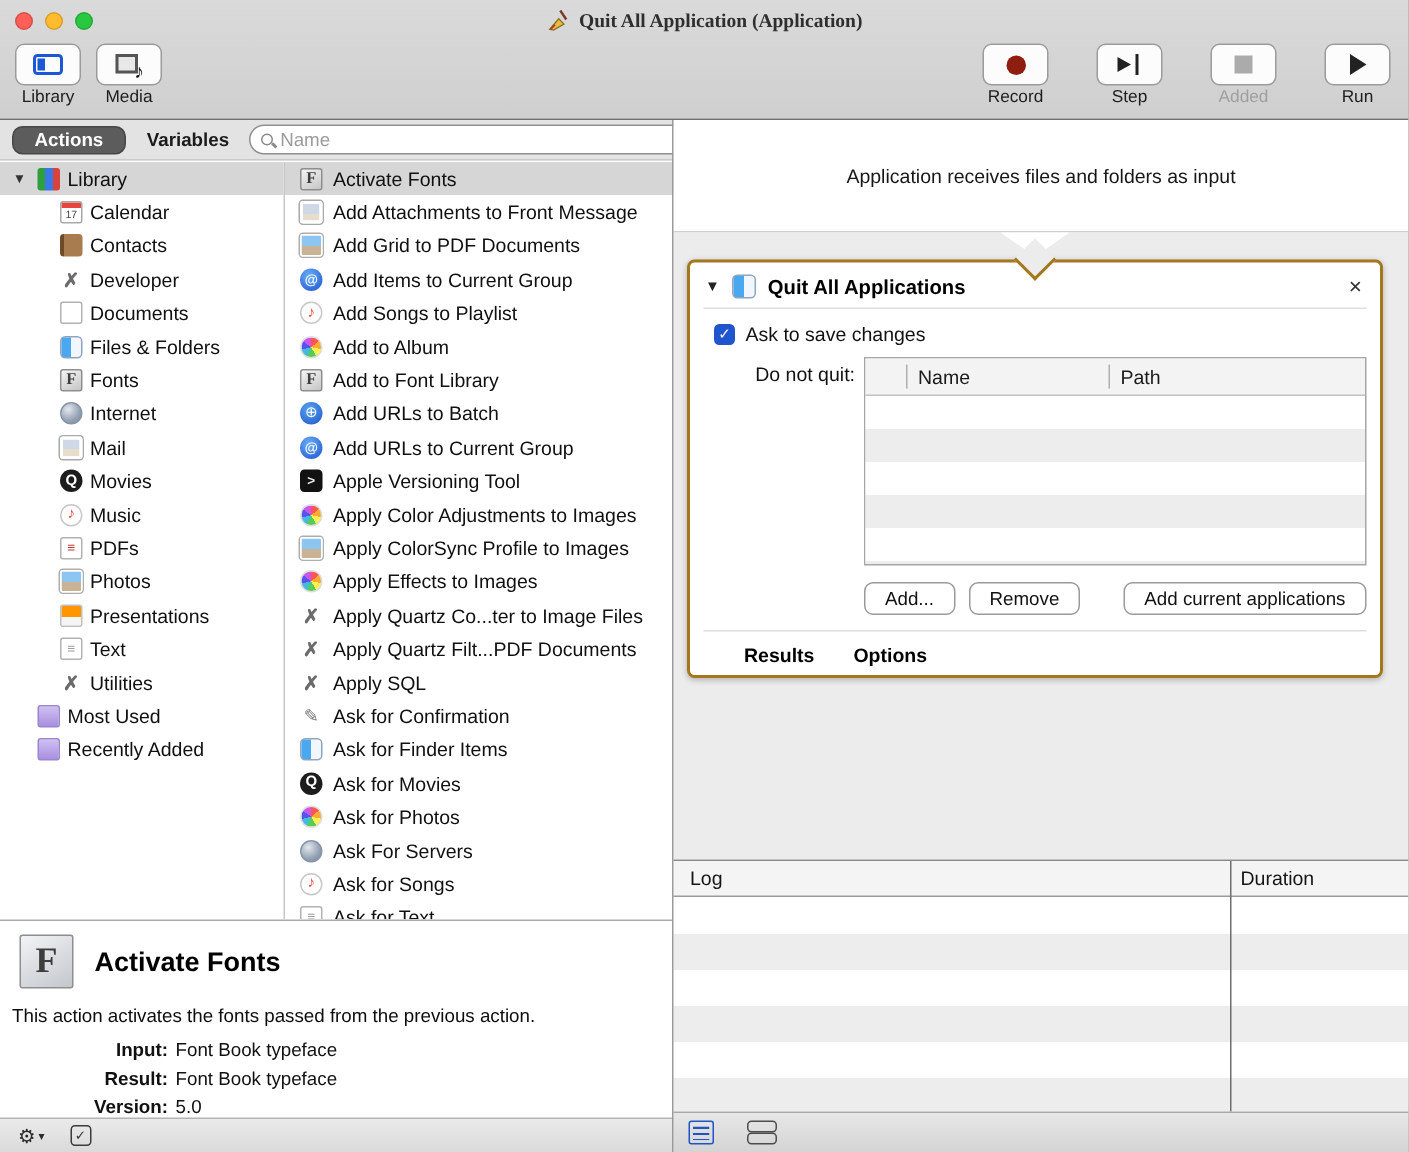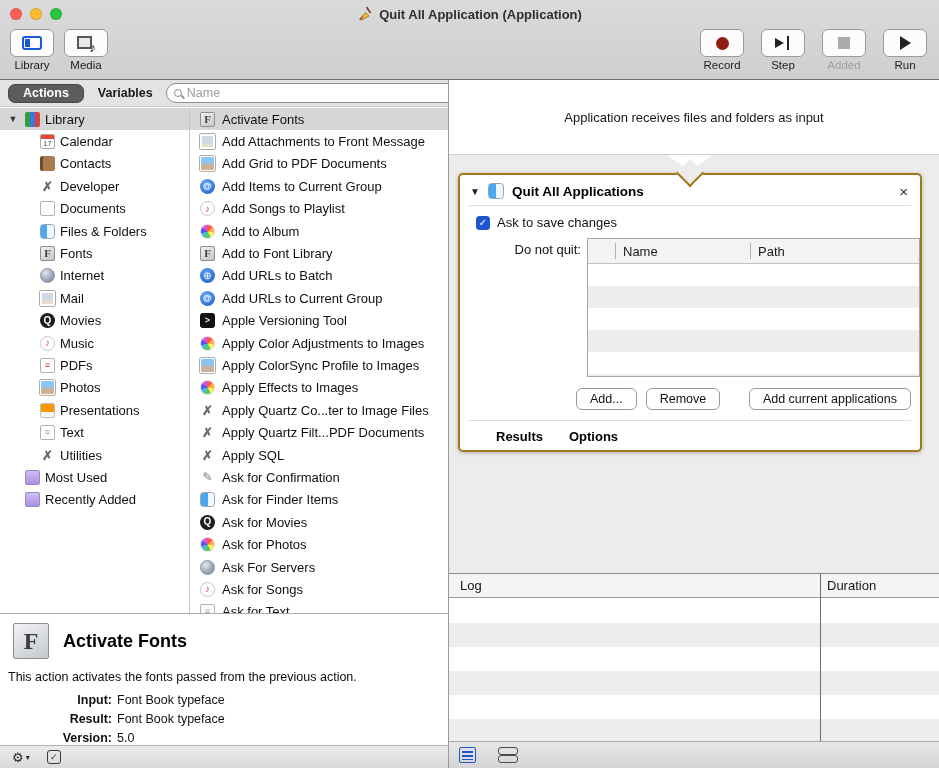--- a/index.html
+++ b/index.html
@@ -7,23 +7,23 @@
   .window { position:relative; width:939px; height:768px; background:#fff; overflow:hidden;
             font-family:"Liberation Sans", sans-serif; color:#111; }
 
   
   .chrome { position:absolute; top:0; left:0; right:0; height:80px;
             background:linear-gradient(#dadada,#cfcfcf); border-bottom:1px solid #6f6f6f; }
   .lights { position:absolute; top:8px; left:10px; display:flex; gap:8px; }
   .light { width:12px; height:12px; border-radius:50%; border:1px solid rgba(0,0,0,.15); }
   .titlewrap { position:absolute; top:5px; left:0; right:0; display:flex; justify-content:center;
                align-items:center; gap:6px; height:18px; }
-  .wtitle { font-size:13px; font-weight:bold; color:#2f2f2f; }
+  .wtitle { font-size:13px; font-weight:bold; color:#2f2f2f;font-family:Liberation Serif, serif; }
   .tb-left { position:absolute; left:10px; top:29px; display:flex; gap:10px; }
-  .tb-right { position:absolute; right:12px; top:29px; display:flex; gap:17px; }
+  .tb-right { position:absolute; right:12px; top:29px; display:flex; gap:32px; }
   .tbtn { display:flex; flex-direction:column; align-items:center; gap:2px; font-size:11.5px; color:#1d1d1d; }
   .tbtn .box { width:44px; height:28px; background:#fcfcfc; border:1px solid #9b9b9b; border-radius:6px;
                display:flex; align-items:center; justify-content:center; }
   .tbtn.disabled { color:#9f9f9f; }
   .ic-libpanel { width:20px; height:14px; border:2px solid #1a58d8; border-radius:3px; position:relative; }
   .ic-libpanel::before { content:""; position:absolute; left:1px; top:1px; bottom:1px; width:5px; background:#1a58d8; }
   .ic-media { position:relative; width:18px; height:15px; }
   .ic-media::before { content:""; position:absolute; left:0; top:0; width:11px; height:9px; border:2px solid #555; background:#e8e8e8; }
   .ic-media::after { content:"♪"; position:absolute; right:-1px; bottom:-4px; font-size:13px; font-weight:bold; color:#111; }
   .ic-record { width:13px; height:13px; border-radius:50%; background:#8f1d10; }
@@ -135,21 +135,21 @@
            border-right:2px solid #a3781c; border-bottom:2px solid #a3781c; }
   .chead { display:flex; align-items:center; gap:8px; padding:8px 12px 6px 10px; }
   .chead .disc2 { font-size:10px; color:#222; }
   .chead .ctitle { font-size:13.5px; font-weight:bold; color:#000; }
   .chead .icon { width:16px; height:16px; }
   .cclose { margin-left:auto; font-size:15px; color:#333; line-height:1; }
   .csep { height:1px; background:#dedede; margin:0 9px; }
   .chk-row { display:flex; align-items:center; gap:7px; padding:9px 0 0 16px; font-size:13px; }
   .checkbox { width:14px; height:14px; background:#2155cd; border-radius:3.5px; color:#fff; font-size:10px;
               display:flex; align-items:center; justify-content:center; flex:none; }
-  .dnq { display:flex; padding:8px 0 0 16px;margin-left:11px; }
+  .dnq { display:flex; padding:8px 0 0 16px; }
   .dnq-label { width:94px; text-align:right; font-size:13px; padding-top:4px; flex:none; }
   .tbl { width:335px; margin-left:6px; border:1px solid #a6a6a6; background:#fff; }
   .tbl-head { height:25px; display:flex; align-items:center; background:#f3f3f3;
               border-bottom:1px solid #c2c2c2; font-size:13px; color:#1a1a1a; }
   .th-sp { width:27px; align-self:stretch; flex:none; }
   .th-div { width:1px; height:16px; background:#b0b0b0; flex:none; }
   .th-name { width:134px; padding-left:7px; flex:none; }
   .th-path { flex:1; padding-left:7px; }
   .tbl-body { height:112px; background:repeating-linear-gradient(#fff 0 22px,#ededed 22px 44px); }
   .btns { display:flex; gap:9px; margin:11px 0 0 116px; width:335px; font-size:12.5px;justify-content:center; }

